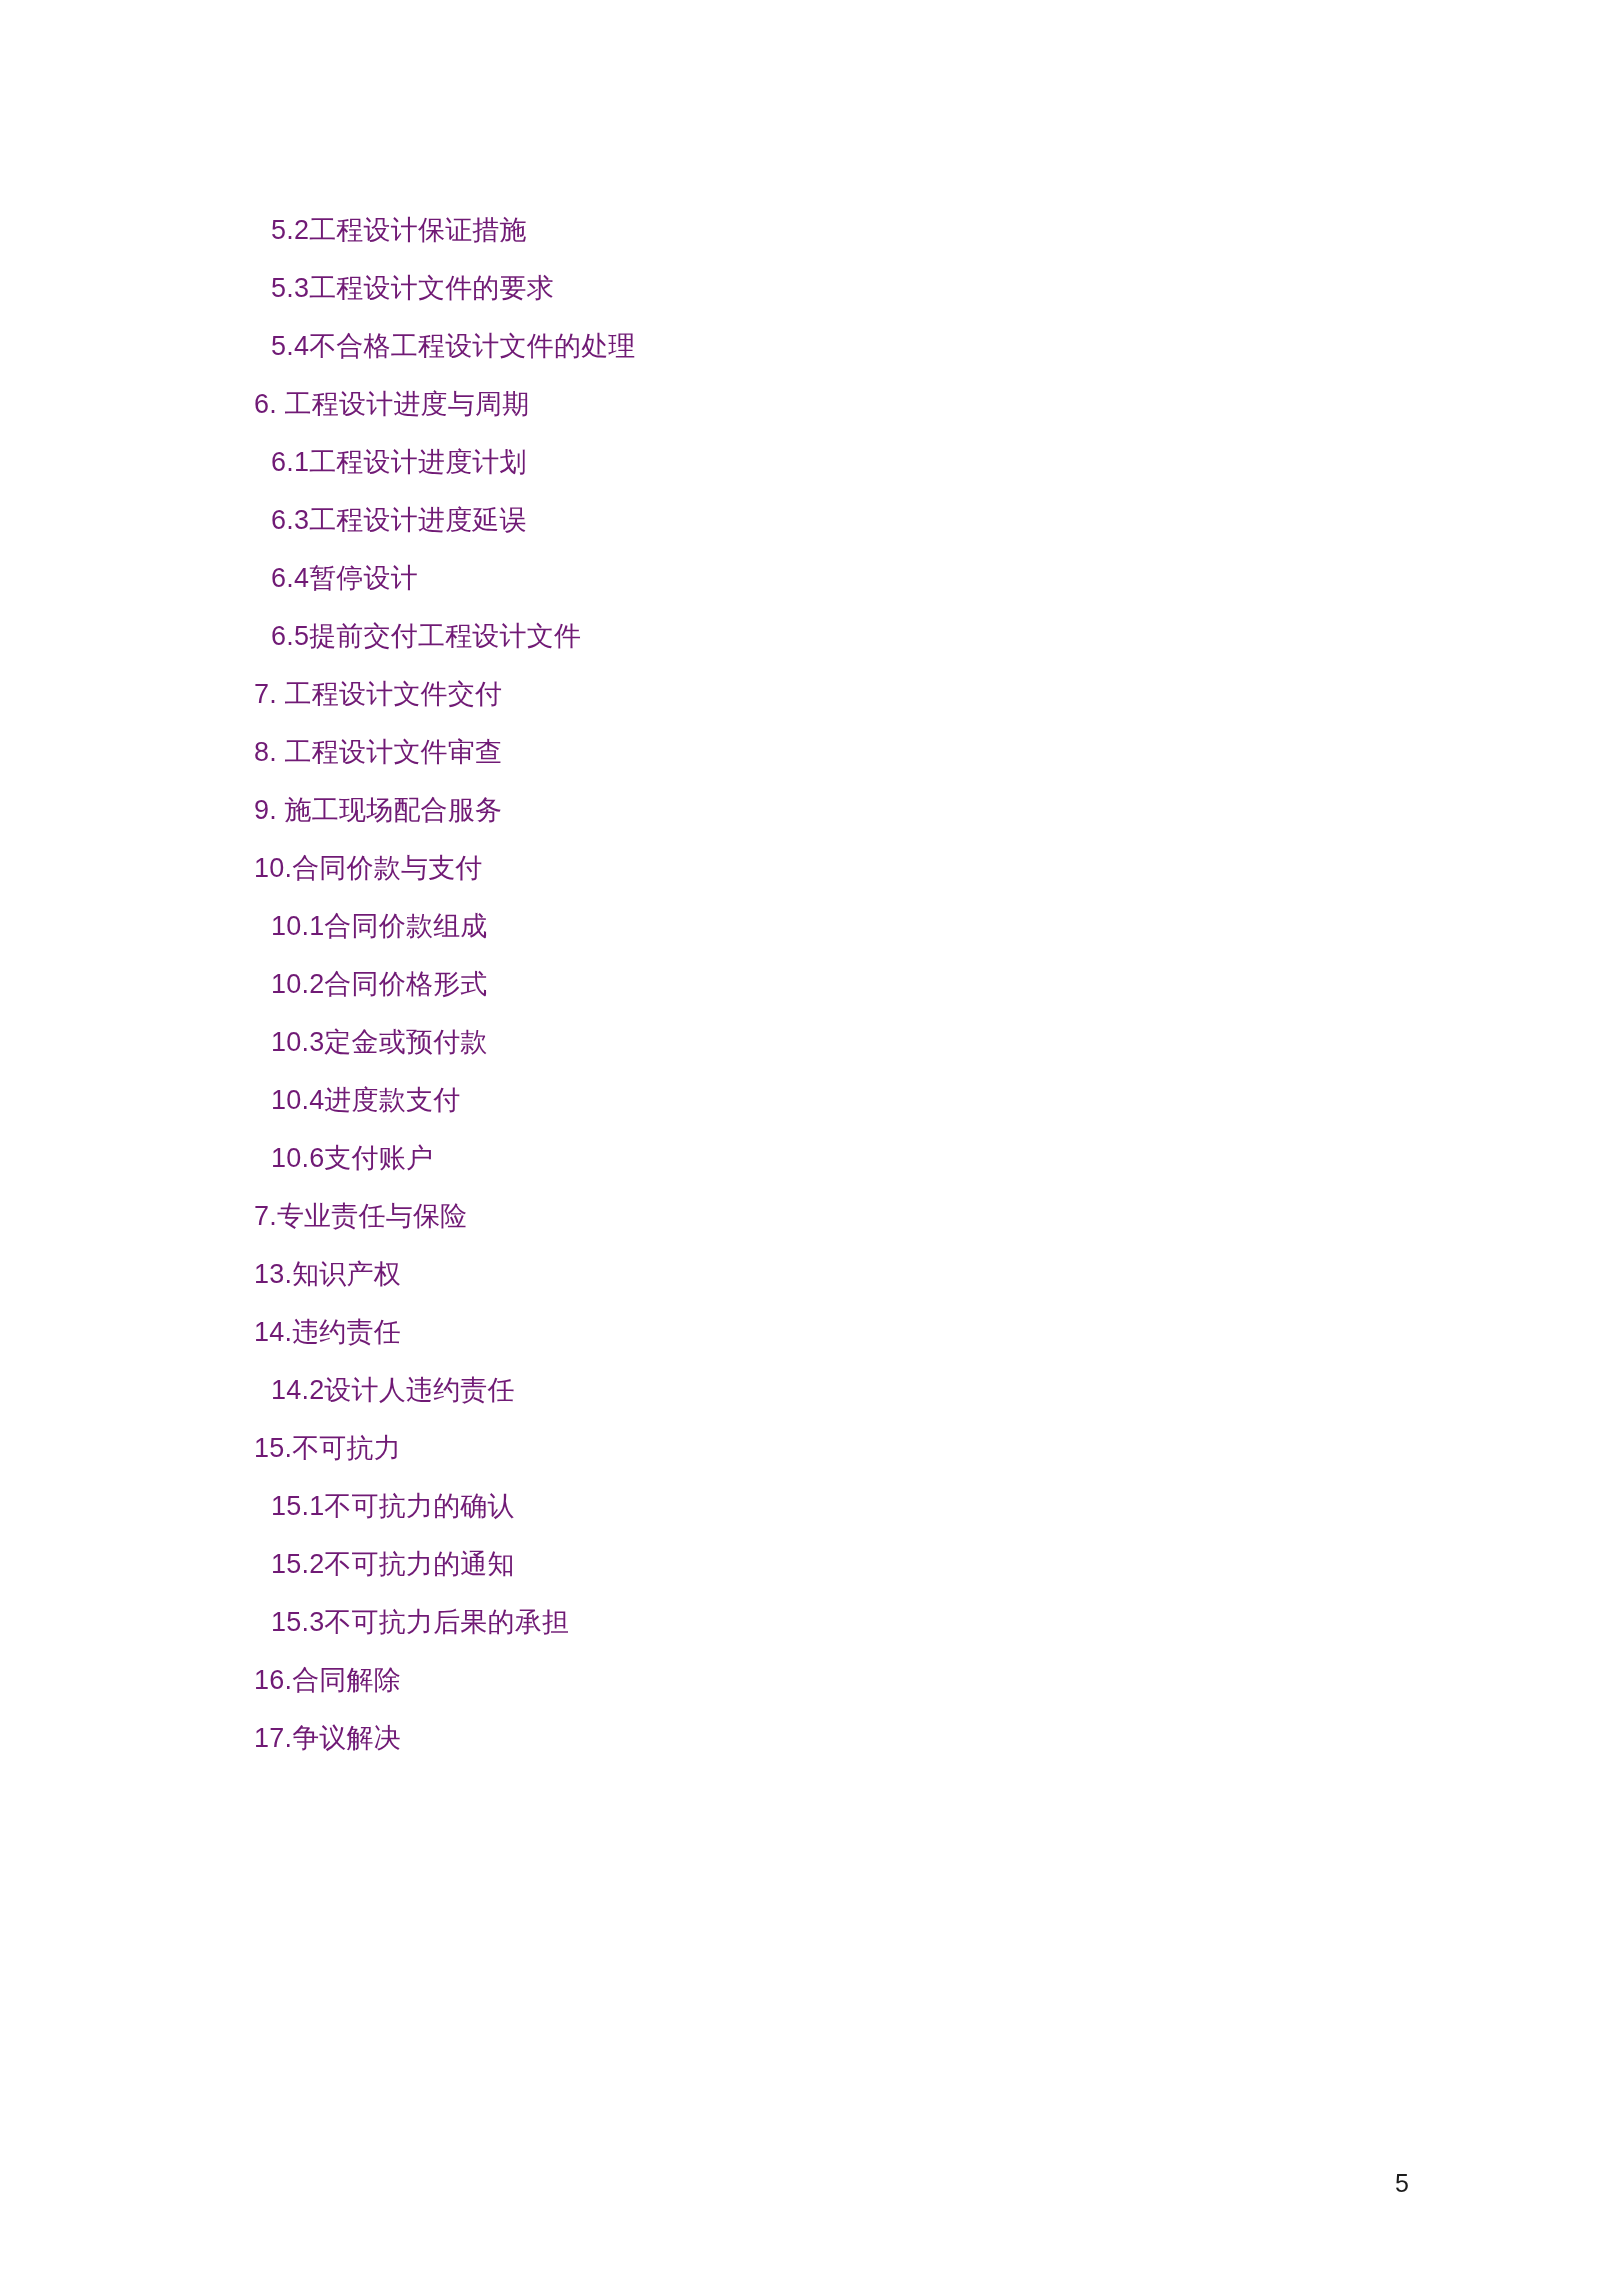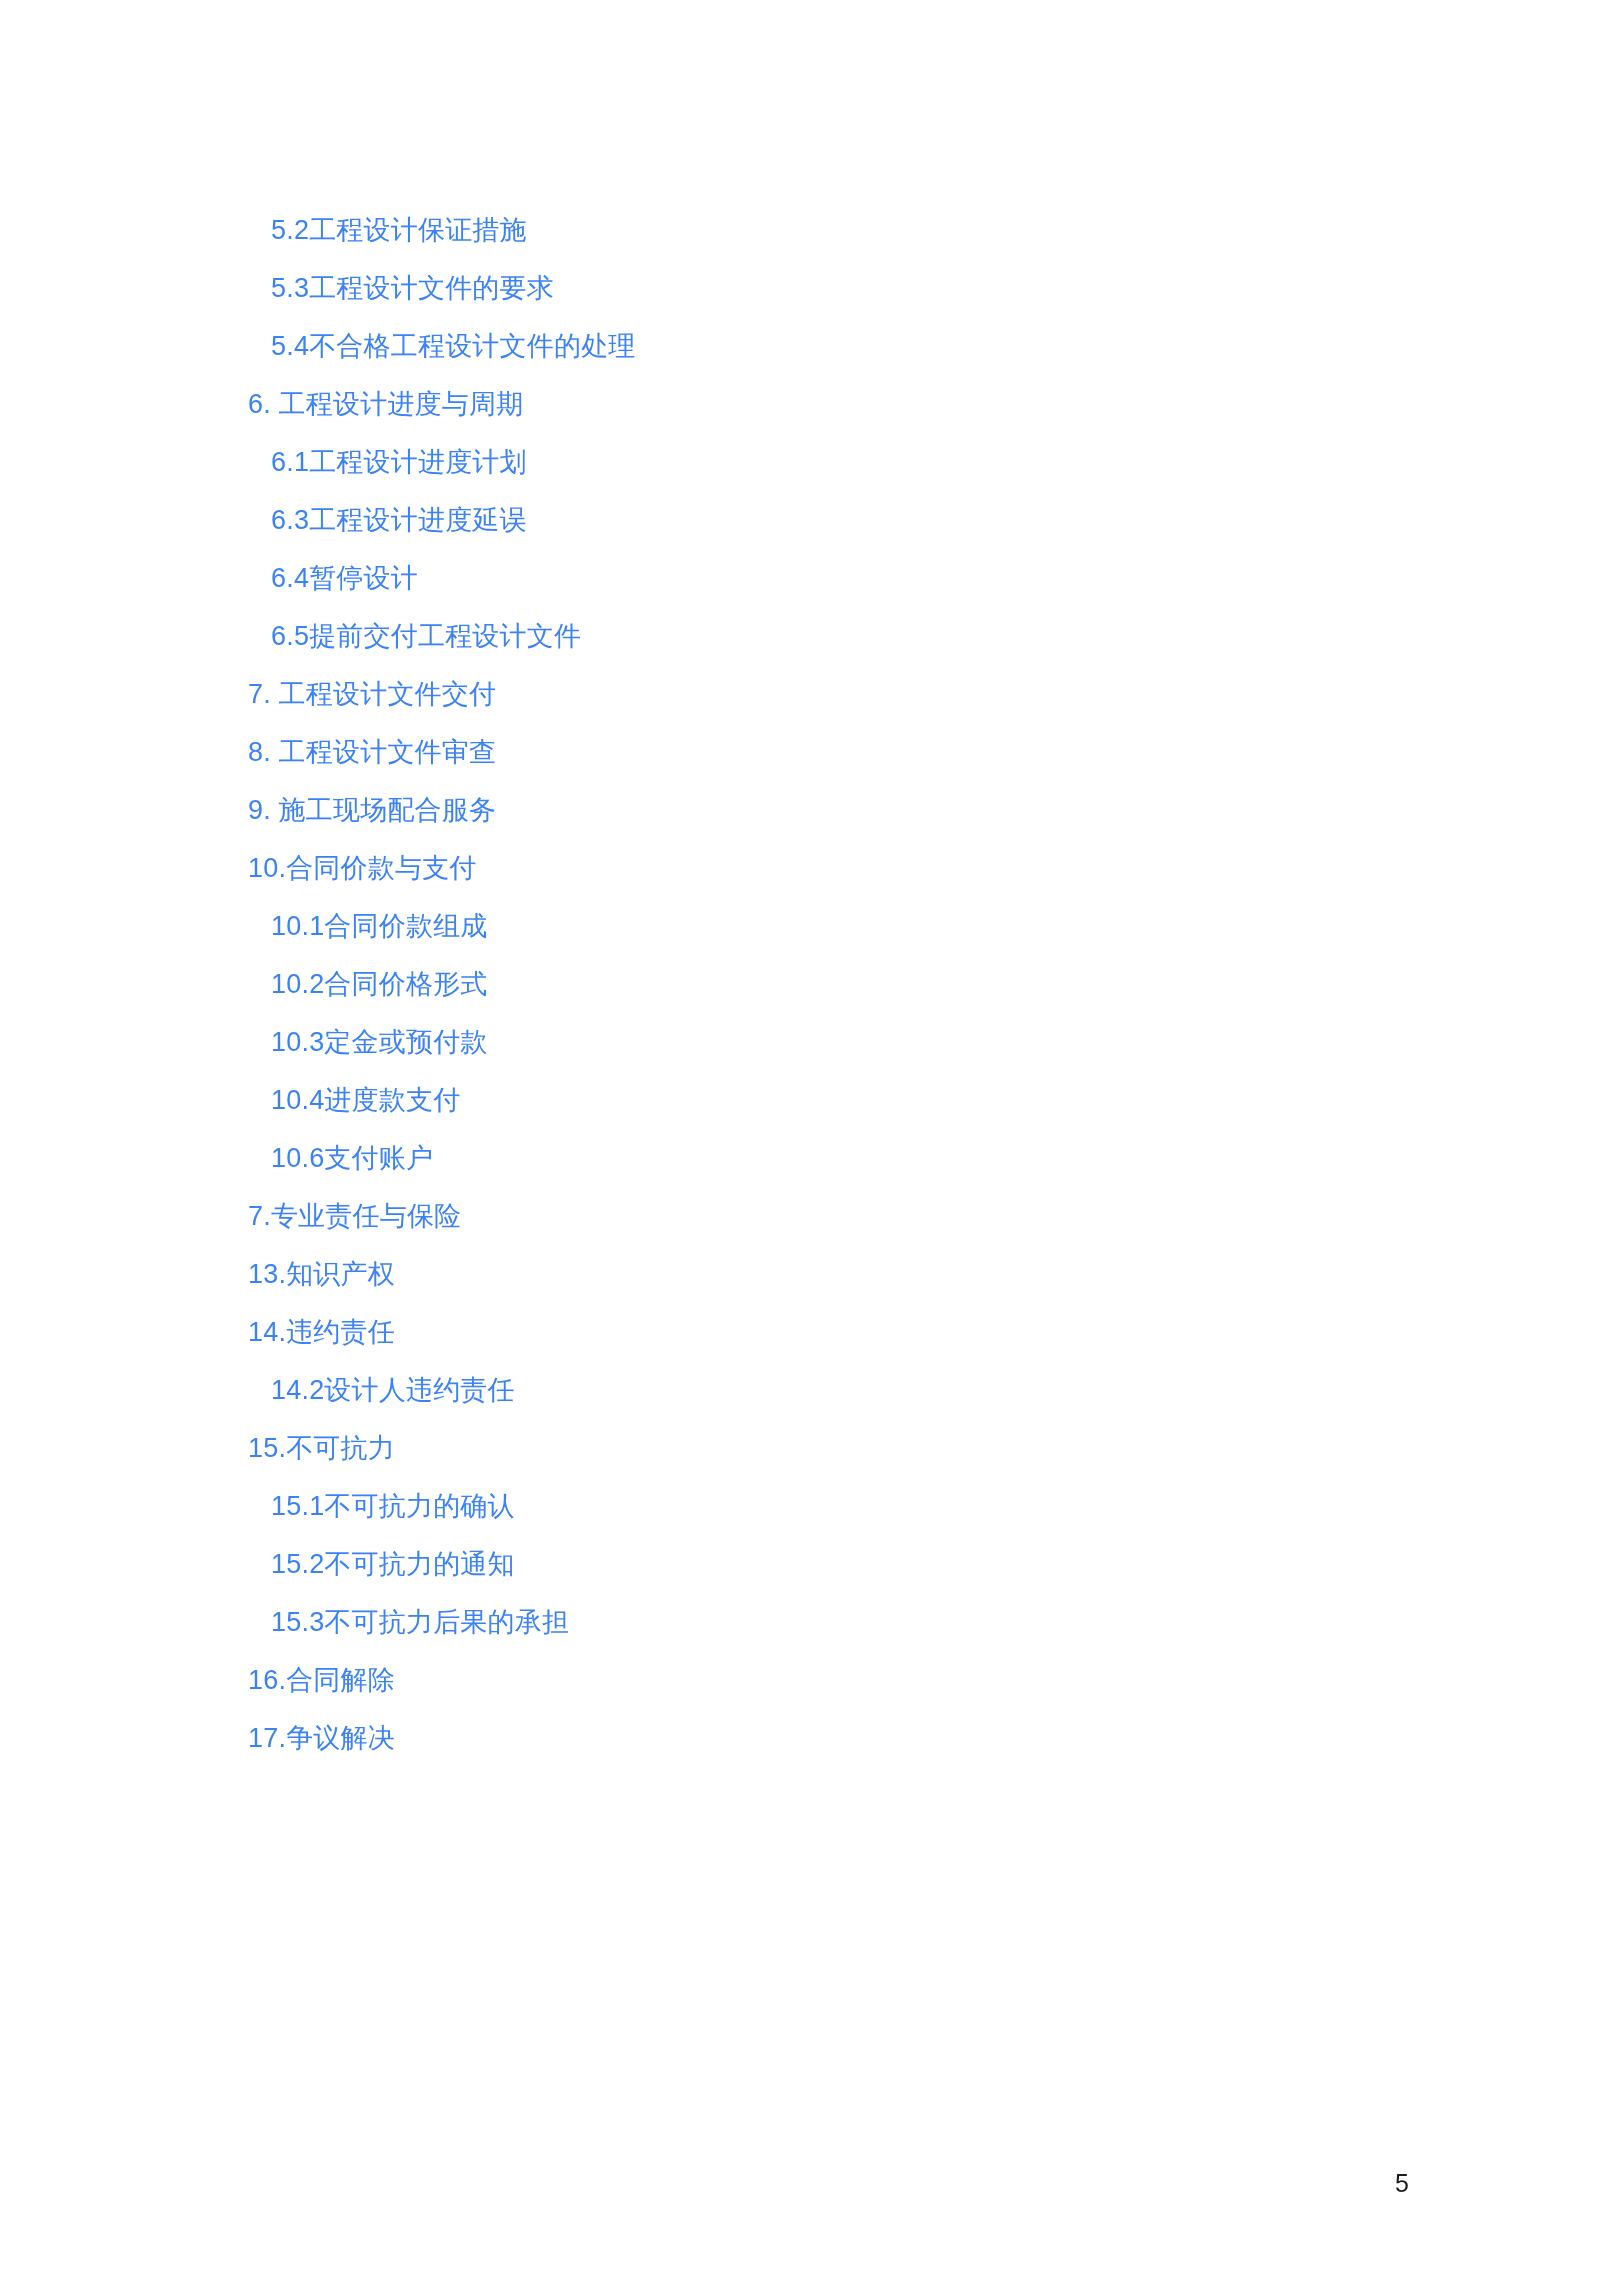--- a/index.html
+++ b/index.html
@@ -22,25 +22,25 @@
   .toc {
     position: absolute;
     left: 242px;
     top: 201px;
     width: 1176px;
   }
   .toc-entry {
     font-size: 27px;
     line-height: 58px;
     white-space: nowrap;
-    color: #3b82f6;
+    color: #701a75;
     letter-spacing: 0.2px;
   }
   .level-1 {
-    margin-left: 6px;
+    margin-left: 12px;
   }
   .level-2 {
     margin-left: 29px;
   }
   .page-number {
     position: absolute;
     right: 206px;
     bottom: 87px;
     font-size: 25px;
     color: #1c1c1c;

